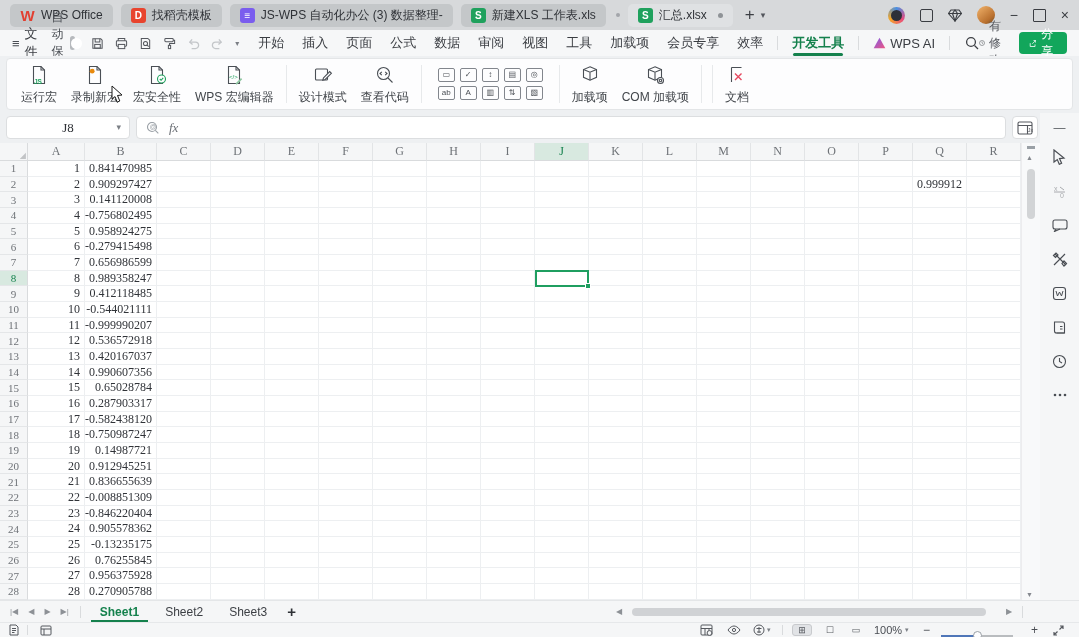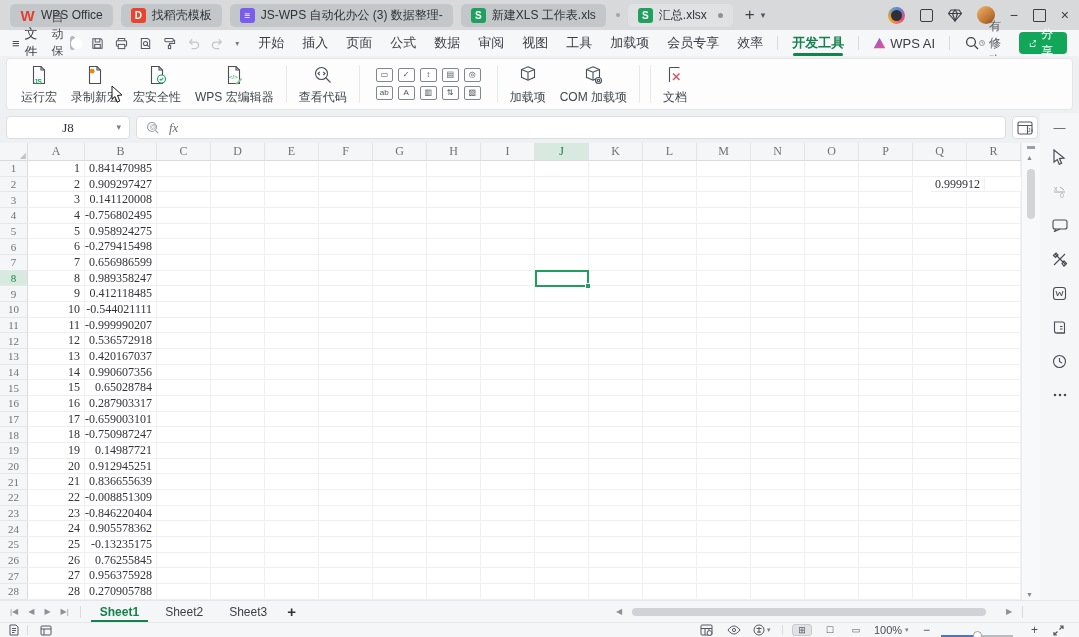--- a/index.html
+++ b/index.html
@@ -352,20 +352,29 @@
               <text x="6" y="14.5" font-size="6" stroke="none" fill="#1fa15d">&lt;/&gt;</text>
               <path d="M12.5 19.5l5.5-5.5 1.2 1.2-5.5 5.5z" fill="#8bc49e" stroke="none"></path>
             </svg>
           </span>
           <span class="rlb">WPS 宏编辑器</span>
         </div>
         <span class="rdiv"></span>
         <div class="rbtn">
           <span class="ric">
             <svg width="22" height="22" viewBox="0 0 22 22" fill="none" stroke="#4a4f55" stroke-width="1.1">
+              <rect x="3.5" y="5" width="12" height="11" rx="1"></rect>
+              <path d="M11.5 13.8l6.2-6.2 1.7 1.7-6.2 6.2-2.4.7z" fill="#fdfdfe"></path>
+            </svg>
+          </span>
+          <span class="rlb">设计模式</span>
+        </div>
+        <div class="rbtn">
+          <span class="ric">
+            <svg width="22" height="22" viewBox="0 0 22 22" fill="none" stroke="#4a4f55" stroke-width="1.1">
               <circle cx="9.5" cy="9.5" r="6"></circle>
               <path d="M14 14l4.5 4.5"></path>
               <path d="M7.8 7.8L6 9.5l1.8 1.7M11.2 7.8L13 9.5l-1.8 1.7"></path>
             </svg>
           </span>
           <span class="rlb">查看代码</span>
         </div>
         <span class="rdiv"></span>
         <div class="ctrlgrid">
           <span class="ctrl">▭</span>
@@ -492,21 +501,21 @@
         <div class="gc" style="width: 54px;"></div>
         <div class="gc" style="width: 54px;"></div>
         <div class="gc" style="width: 54px;"></div>
         <div class="gc" style="width: 54px;"></div>
         <div class="gc" style="width: 54px;"></div>
         <div class="gc" style="width: 54px;"></div>
         <div class="gc" style="width: 54px;"></div>
         <div class="gc" style="width: 54px;"></div>
         <div class="gc" style="width: 54px;"></div>
         <div class="gc" style="width: 54px;"></div>
-        <div class="gc" style="width: 54px; margin-left: 18px;">0.999912</div>
+        <div class="gc" style="width: 54px;">0.999912</div>
         <div class="gc" style="width: 54px;"></div>
       </div>
       <div class="grow">
         <div class="rh">3</div>
         <div class="gc" style="width: 57px;">3</div>
         <div class="gc" style="width: 72px;">0.141120008</div>
         <div class="gc" style="width: 54px;"></div>
         <div class="gc" style="width: 54px;"></div>
         <div class="gc" style="width: 54px;"></div>
         <div class="gc" style="width: 54px;"></div>
@@ -792,21 +801,21 @@
         <div class="gc" style="width: 54px;"></div>
         <div class="gc" style="width: 54px;"></div>
         <div class="gc" style="width: 54px;"></div>
         <div class="gc" style="width: 54px;"></div>
         <div class="gc" style="width: 54px;"></div>
         <div class="gc" style="width: 54px;"></div>
       </div>
       <div class="grow">
         <div class="rh">17</div>
         <div class="gc" style="width: 57px;">17</div>
-        <div class="gc" style="width: 72px;">-0.659003101</div>
+        <div class="gc" style="width: 72px;">-0.582438120</div>
         <div class="gc" style="width: 54px;"></div>
         <div class="gc" style="width: 54px;"></div>
         <div class="gc" style="width: 54px;"></div>
         <div class="gc" style="width: 54px;"></div>
         <div class="gc" style="width: 54px;"></div>
         <div class="gc" style="width: 54px;"></div>
         <div class="gc" style="width: 54px;"></div>
         <div class="gc" style="width: 54px;"></div>
         <div class="gc" style="width: 54px;"></div>
         <div class="gc" style="width: 54px;"></div>

